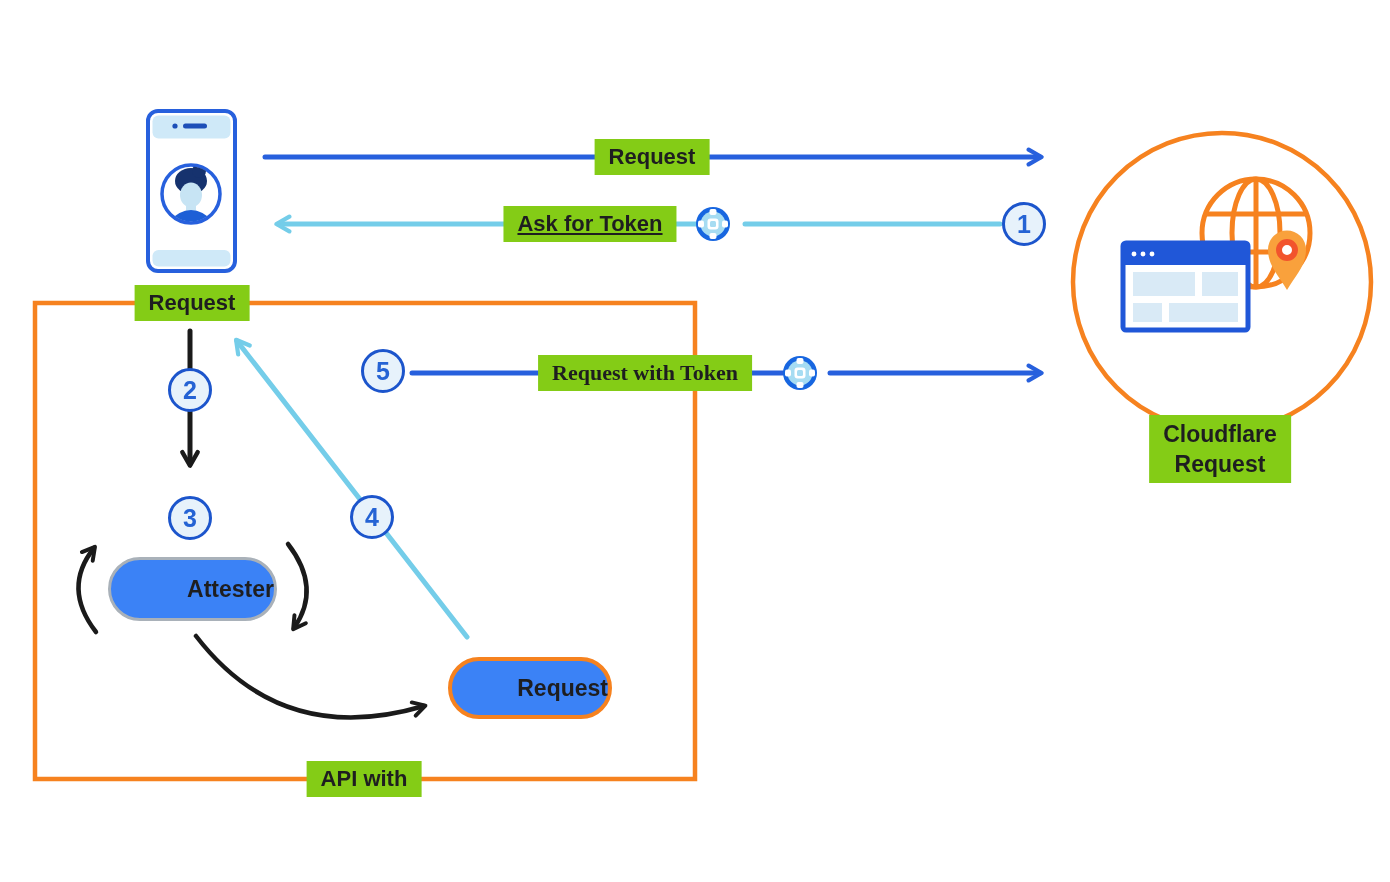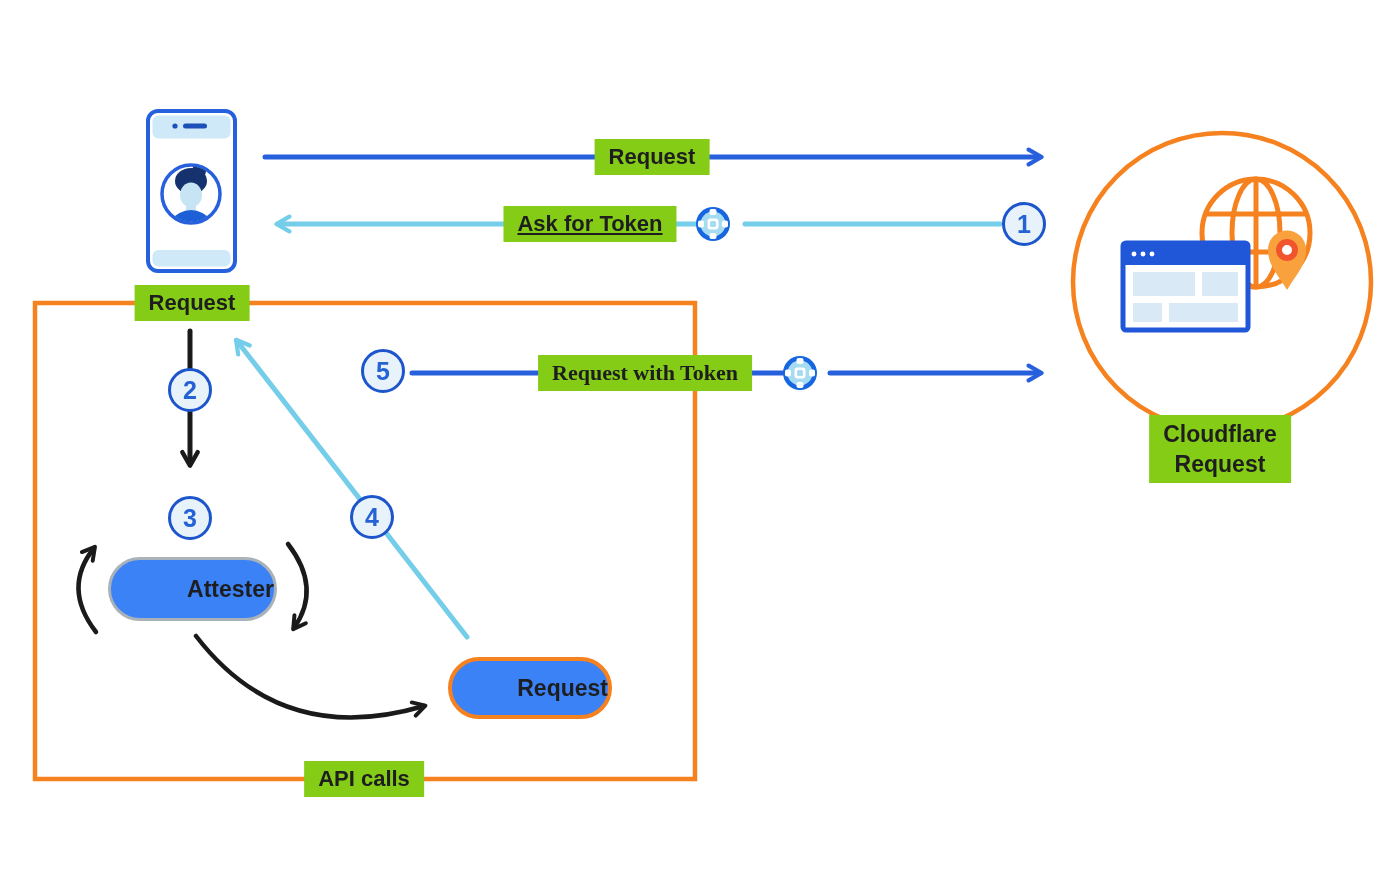--- a/index.html
+++ b/index.html
@@ -165,21 +165,21 @@
     <span class="ln">Request</span>
   </div>
 
   <div class="lbl" style="left:652px; top:157px;">Request</div>
 
   <div class="lbl" style="left:590px; top:224px;text-decoration:underline;">Ask for Token</div>
 
   <div class="lbl" style="left:645px; top:373px;font-family:Liberation Serif, serif;">Request with Token</div>
 
 
-  <div class="lbl" style="left:364px; top:779px;">API calls</div>
+  <div class="lbl" style="left:364px; top:779px;">API with</div>
 
   <div class="badge" style="left:1024px; top:224px;">1</div>
   <div class="badge" style="left:190px; top:390px;">2</div>
   <div class="badge" style="left:190px; top:518px;">3</div>
   <div class="badge" style="left:372px; top:517px;">4</div>
   <div class="badge" style="left:383px; top:371px;">5</div>
 
 </div>
 
 </body></html>

